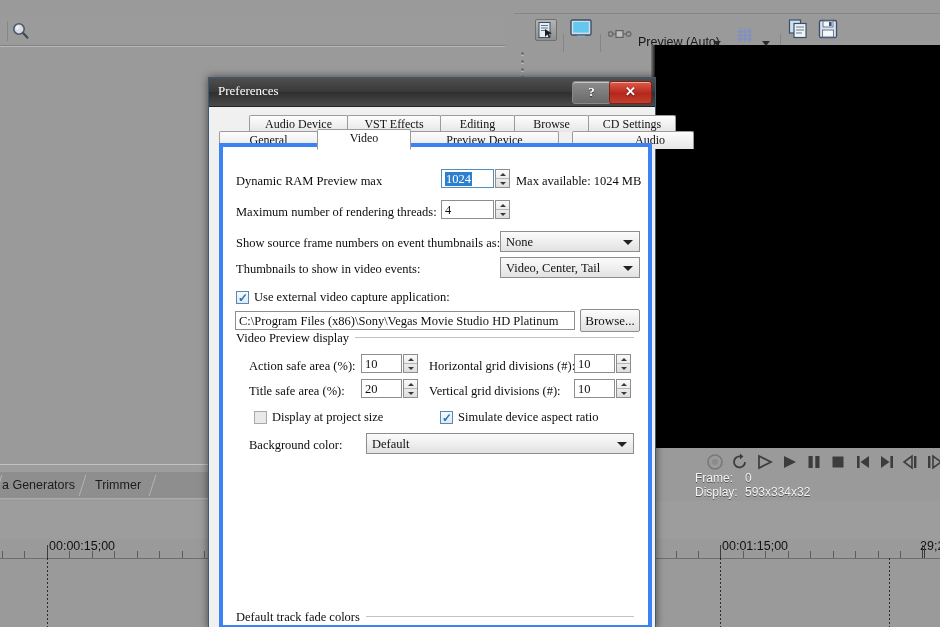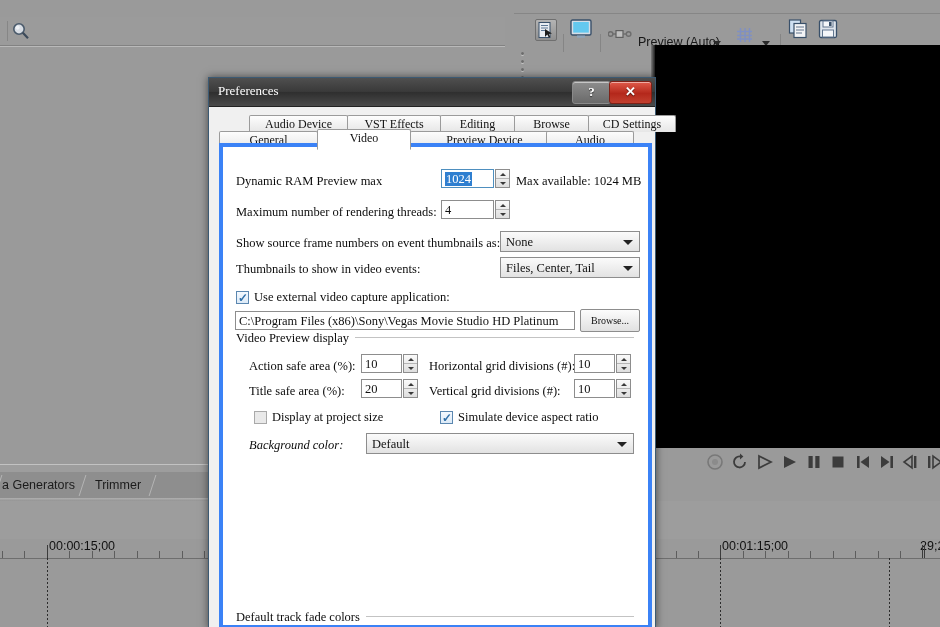--- a/index.html
+++ b/index.html
@@ -138,21 +138,21 @@
          font-family:"Liberation Serif",serif;font-size:12.5px;color:#111;line-height:20px;padding-left:5px;}
   .combo .cb-arrow{position:absolute;right:6px;top:8px;width:0;height:0;
      border-left:5px solid transparent;border-right:5px solid transparent;border-top:5px solid #222;}
   .chk{position:absolute;width:13px;height:13px;border:1px solid #8d8d8d;background:#fff;box-sizing:border-box;}
   .chk.on{background:linear-gradient(#f4f9ff,#dceaf7);border-color:#5b87b0;}
   .chk .mark{position:absolute;left:1px;top:-1px;font-size:12px;color:#2f6fa8;font-weight:bold;
              font-family:"Liberation Sans",sans-serif;}
   .chk.off{background:#e9e9e9;border-color:#a9a9a9;}
   .btn{position:absolute;height:23px;background:linear-gradient(#fcfcfc,#e1e1e1);
        border:1px solid #8d8d8d;border-radius:2px;box-sizing:border-box;
-       font-family:"Liberation Serif",serif;font-size:10px;color:#111;text-align:center;line-height:21px;}
+       font-family:"Liberation Serif",serif;font-size:13px;color:#111;text-align:center;line-height:21px;}
   .grp-title{position:absolute;font-family:"Liberation Serif",serif;font-size:12.5px;color:#0c0c0c;
              background:#fff;padding-right:6px;white-space:nowrap;}
   .grp-line{position:absolute;height:1px;background:#c3c3c3;}
 </style>
 </head>
 <body>
 
 <div id="app-root">
 
 
@@ -293,20 +293,28 @@
       <svg class="trn" style="left:388px;" width="20" height="18" viewBox="0 0 20 18">
         <path d="M10 3 L10 15 L2 9 Z" fill="none" stroke="#3c3c3c" stroke-width="1.6"></path>
           <rect x="12" y="3" width="2.4" height="12" fill="#3c3c3c"></rect>
       </svg>
       <svg class="trn" style="left:412px;" width="20" height="18" viewBox="0 0 20 18">
         <rect x="2" y="3" width="2.4" height="12" fill="#3c3c3c"></rect>
           <path d="M7 3 L7 15 L15 9 Z" fill="none" stroke="#3c3c3c" stroke-width="1.6"></path>
       </svg>
     </div>
 
+    <div id="pv-status">
+      <div class="st-txt" style="left:-2px;top:1px;">2, 29.970i</div>
+      <div class="st-txt" style="left:-2px;top:15px;">29.970p</div>
+      <div class="st-lbl" style="left:181px;top:1px;">Frame:</div>
+      <div class="st-txt" style="left:231px;top:1px;">0</div>
+      <div class="st-lbl" style="left:181px;top:15px;">Display:</div>
+      <div class="st-txt" style="left:231px;top:15px;">593x334x32</div>
+    </div>
   </div>
 
   <div id="timeline">
     <div id="tl-topband"></div>
     <div id="ruler">
       <div id="ruler-base"></div>
       <div class="tl-time" style="left:49px;">00:00:15;00</div>
       <div class="tl-time" style="left:722px;">00:01:15;00</div>
       <div class="tl-time" style="left:920px;">29;2</div>
       <div class="cursor-dotted" style="left:47px;"></div>
@@ -381,21 +389,21 @@
     <div id="tabs">
       <div class="ptab row1" style="left:0px;width:97px;">Audio Device</div>
       <div class="ptab row1" style="left:98px;width:92px;">VST Effects</div>
       <div class="ptab row1" style="left:191px;width:73px;">Editing</div>
       <div class="ptab row1" style="left:265px;width:73px;">Browse</div>
       <div class="ptab row1" style="left:339px;width:86px;">CD Settings</div>
 
       <div class="ptab row2" style="left:0px;width:97px;">General</div>
       <div class="ptab active" style="left:98px;width:92px;">Video</div>
       <div class="ptab row2" style="left:191px;width:147px;">Preview Device</div>
-      <div class="ptab row2" style="left:327px;width:86px;">Audio</div>
+      <div class="ptab row2" style="left:353px;width:86px;padding-left:34px;">Audio</div>
     </div>
 
     <div id="tabpage">
 
       <div class="lbl" style="left:13px;top:27px;">Dynamic RAM Preview max</div>
       <div class="tfield sel" style="left:218px;top:22px;width:53px;">
         <span class="selhl">1024</span>
       </div>
       <div class="spin" style="left:272px;top:22px;">
         <div class="sp-up">
@@ -421,21 +429,21 @@
       </div>
 
       <div class="lbl" style="left:13px;top:89px;">Show source frame numbers on event thumbnails as:</div>
       <div class="combo" style="left:277px;top:84px;width:140px;">
         <span>None</span>
         <span class="cb-arrow"></span>
       </div>
 
       <div class="lbl" style="left:13px;top:115px;">Thumbnails to show in video events:</div>
       <div class="combo" style="left:277px;top:110px;width:140px;">
-        <span>Files, Center, Tail</span>
+        <span>Video, Center, Tail</span>
         <span class="cb-arrow"></span>
       </div>
 
       <div class="chk on" style="left:13px;top:144px;">
         <span class="mark">✓</span>
       </div>
       <div class="lbl" style="left:31px;top:143px;">Use external video capture application:</div>
       <div class="tfield" style="left:12px;top:164px;width:340px;">
         <span>C:\Program Files (x86)\Sony\Vegas Movie Studio HD Platinum 11.0\V</span>
       </div>
@@ -497,21 +505,21 @@
       </div>
 
       <div class="chk off" style="left:31px;top:264px;"></div>
       <div class="lbl" style="left:49px;top:263px;">Display at project size</div>
 
       <div class="chk on" style="left:217px;top:264px;">
         <span class="mark">✓</span>
       </div>
       <div class="lbl" style="left:235px;top:263px;">Simulate device aspect ratio</div>
 
-      <div class="lbl" style="left:26px;top:291px;font-style:italic;">Background color:</div>
+      <div class="lbl" style="left:26px;top:291px;">Background color:</div>
       <div class="combo" style="left:143px;top:286px;width:268px;">
         <span>Default</span>
         <span class="cb-arrow"></span>
       </div>
 
       <div class="grp-title" style="left:13px;top:463px;z-index:3;">Default track fade colors</div>
       <div class="grp-line" style="left:13px;top:469px;width:398px;"></div>
 
     </div>
   </div>

